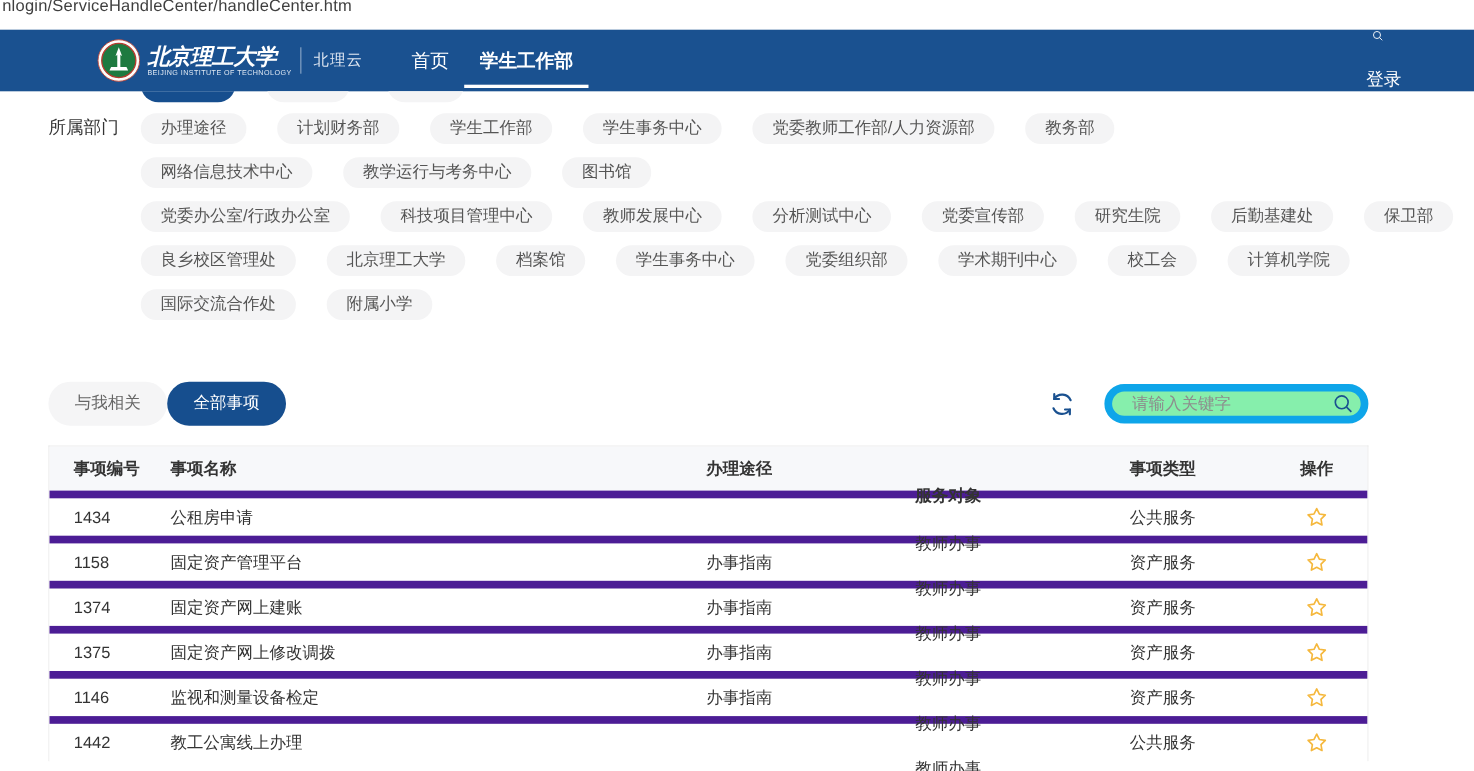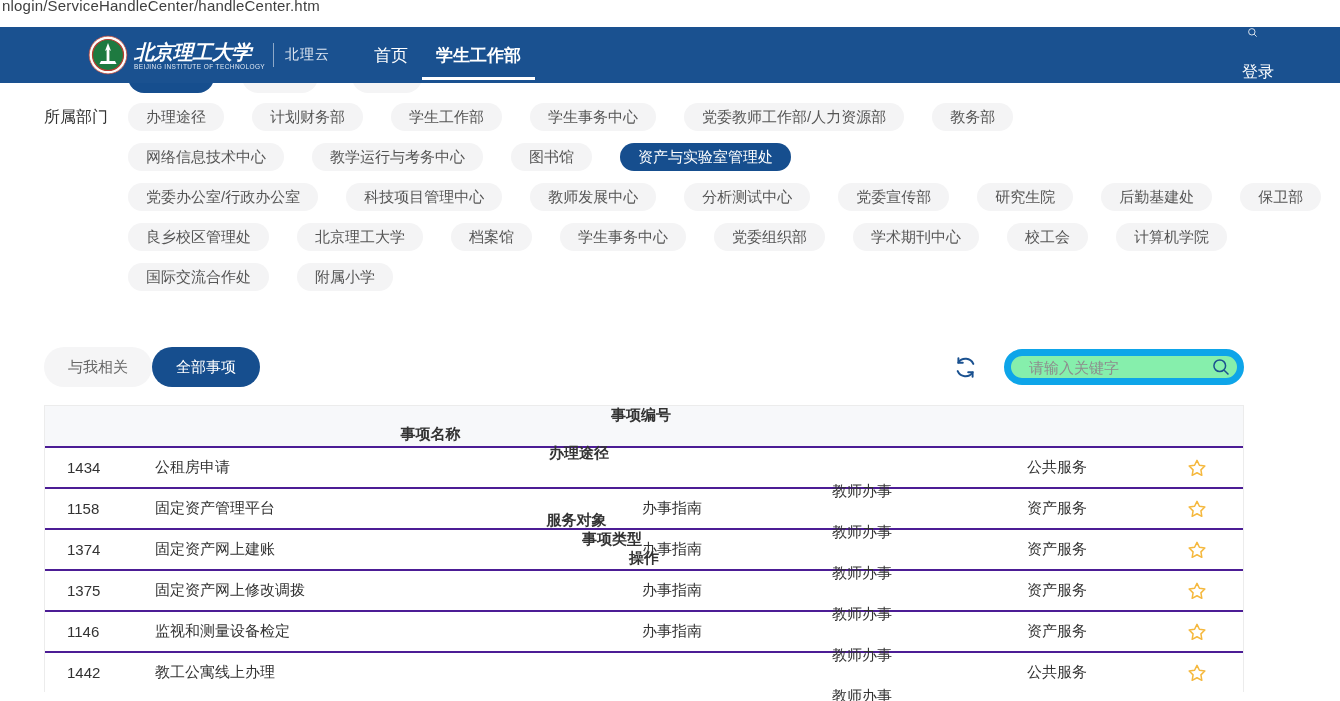--- a/index.html
+++ b/index.html
@@ -50,22 +50,22 @@
   .toolbar-right { display:flex; align-items:center; gap:26px; }
   .refresh-btn { cursor:pointer; display:flex; }
   .search-box { position:relative; width:240px; height:36px; }
   .search-box input { width:100%; height:100%; border:7px solid #0ea5e9; border-radius:18px;
     padding:0 40px 0 18px; font-size:15px; color:#333; outline:none; background:#86efac; }
   .search-box input::placeholder { color:#8d8d8d; }
   .search-box .in-icon { position:absolute; right:13px; top:8px; cursor:pointer; }
 
   .data-table { width:1200px; margin-top:18px; border:1px solid #ececec; border-bottom:none; }
   .thead { display:flex; align-items:center; height:40px; background:#f7f8fa;
-    font-size:15px; font-weight:bold; color:#333;flex-direction:column; }
-  .trow { display:flex; align-items:center; height:41px; border-top:2px solid #4c1d95;
+    font-size:15px; font-weight:bold; color:#333; }
+  .trow { display:flex; align-items:center; height:41px; border-top:7px solid #4c1d95;
     font-size:15px; color:#333; background:#fff; cursor:pointer; }
   .c1 { width:110px; padding-left:22px; }
   .c2 { width:487px; }
   .c3 { width:190px; }
   .c4 { width:195px;margin-top:48px; }
   .c5 { width:124px; }
   .c6 { width:92px; display:flex; justify-content:center; }
   .thead .c6 { display:flex; justify-content:center; }
   .star-btn { display:flex; cursor:pointer; }
 </style>
@@ -125,21 +125,20 @@
           <span class="tag">计划财务部</span>
           <span class="tag">学生工作部</span>
           <span class="tag">学生事务中心</span>
           <span class="tag">党委教师工作部/人力资源部</span>
           <span class="tag">教务部</span>
         </div>
         <div class="tag-row">
           <span class="tag">网络信息技术中心</span>
           <span class="tag">教学运行与考务中心</span>
           <span class="tag">图书馆</span>
-          <span class="tag selected">资产与实验室管理处</span>
         </div>
         <div class="tag-row">
           <span class="tag">党委办公室/行政办公室</span>
           <span class="tag">科技项目管理中心</span>
           <span class="tag">教师发展中心</span>
           <span class="tag">分析测试中心</span>
           <span class="tag">党委宣传部</span>
           <span class="tag">研究生院</span>
           <span class="tag">后勤基建处</span>
           <span class="tag">保卫部</span>

